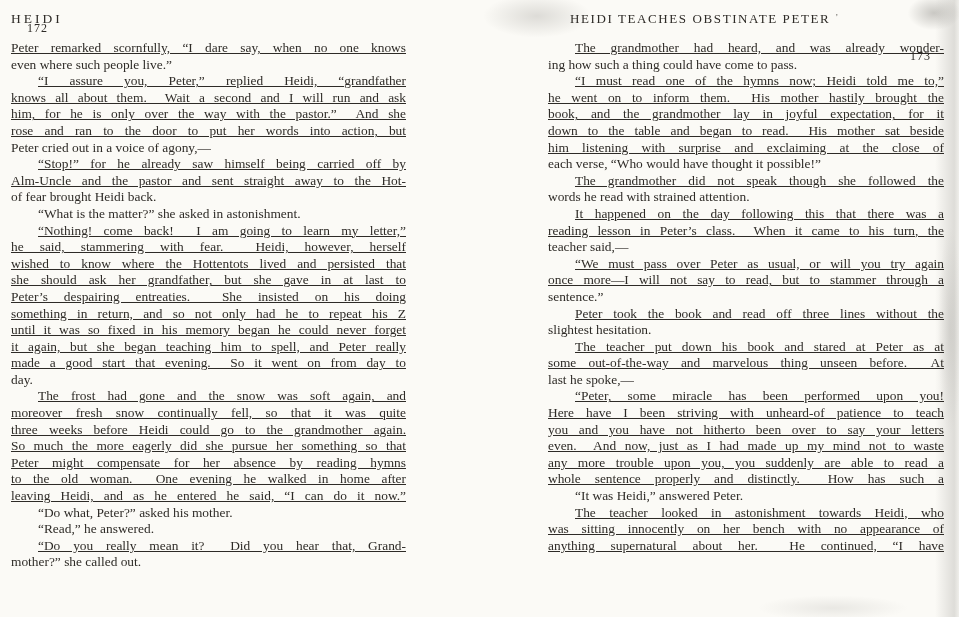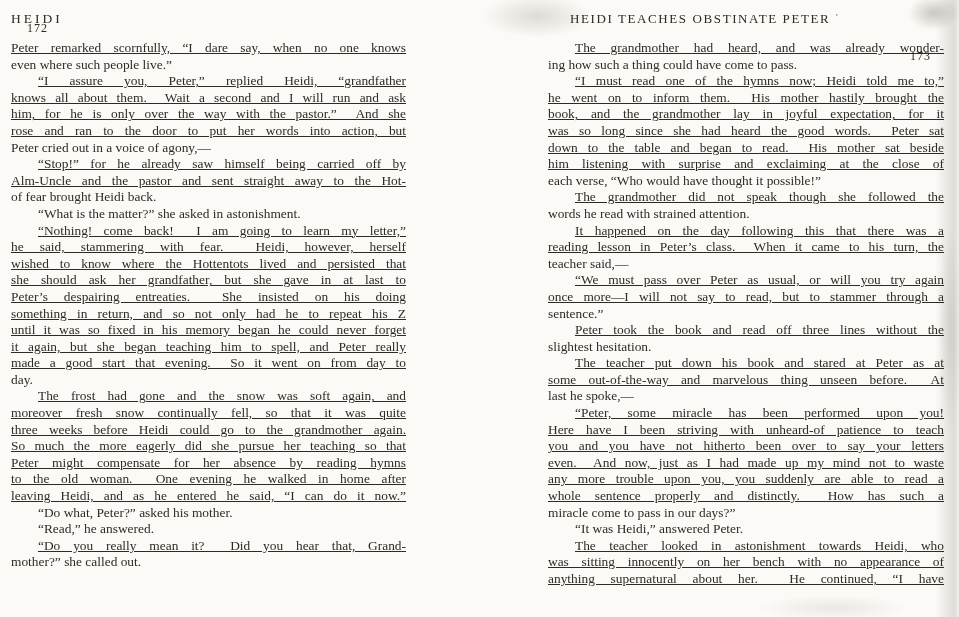--- a/index.html
+++ b/index.html
@@ -95,21 +95,21 @@
       <div class="line j">she should ask her grandfather, but she gave in at last to</div>
       <div class="line j">Peter’s despairing entreaties.&nbsp; She insisted on his doing</div>
       <div class="line j">something in return, and so not only had he to repeat his Z</div>
       <div class="line j">until it was so fixed in his memory began he could never forget</div>
       <div class="line j">it again, but she began teaching him to spell, and Peter really</div>
       <div class="line j">made a good start that evening.&nbsp; So it went on from day to</div>
       <div class="line">day.</div>
       <div class="line i j">The frost had gone and the snow was soft again, and</div>
       <div class="line j">moreover fresh snow continually fell, so that it was quite</div>
       <div class="line j">three weeks before Heidi could go to the grandmother again.</div>
-      <div class="line j">So much the more eagerly did she pursue her teaching so that</div>
+      <div class="line j">So much the more eagerly did she pursue her something so that</div>
       <div class="line j">Peter might compensate for her absence by reading hymns</div>
       <div class="line j">to the old woman.&nbsp; One evening he walked in home after</div>
       <div class="line j">leaving Heidi, and as he entered he said, “I can do it now.”</div>
       <div class="line i">“Do what, Peter?” asked his mother.</div>
       <div class="line i">“Read,” he answered.</div>
       <div class="line i j">“Do you really mean it?&nbsp; Did you hear that, Grand-</div>
       <div class="line">mother?” she called out.</div>
     </div>
 </div>
 
@@ -117,21 +117,20 @@
   <div class="page-header">
     <span class="running-title"><span>HEIDI TEACHES OBSTINATE PETER</span> <span class="speck">’</span></span>
     <span class="page-num">173</span>
   </div>
   <div class="page-body">
       <div class="line i j">The grandmother had heard, and was already wonder-</div>
       <div class="line">ing how such a thing could have come to pass.</div>
       <div class="line i j">“I must read one of the hymns now; Heidi told me to,”</div>
       <div class="line j">he went on to inform them.&nbsp; His mother hastily brought the</div>
       <div class="line j">book, and the grandmother lay in joyful expectation, for it</div>
-      <div class="line j">was so long since she had heard the good words.&nbsp; Peter sat</div>
       <div class="line j">down to the table and began to read.&nbsp; His mother sat beside</div>
       <div class="line j">him listening with surprise and exclaiming at the close of</div>
       <div class="line">each verse, “Who would have thought it possible!”</div>
       <div class="line i j">The grandmother did not speak though she followed the</div>
       <div class="line">words he read with strained attention.</div>
       <div class="line i j">It happened on the day following this that there was a</div>
       <div class="line j">reading lesson in Peter’s class.&nbsp; When it came to his turn, the</div>
       <div class="line">teacher said,—</div>
       <div class="line i j">“We must pass over Peter as usual, or will you try again</div>
       <div class="line j">once more—I will not say to read, but to stammer through a</div>
@@ -140,19 +139,18 @@
       <div class="line">slightest hesitation.</div>
       <div class="line i j">The teacher put down his book and stared at Peter as at</div>
       <div class="line j">some out-of-the-way and marvelous thing unseen before.&nbsp; At</div>
       <div class="line">last he spoke,—</div>
       <div class="line i j">“Peter, some miracle has been performed upon you!</div>
       <div class="line j">Here have I been striving with unheard-of patience to teach</div>
       <div class="line j">you and you have not hitherto been over to say your letters</div>
       <div class="line j">even.&nbsp; And now, just as I had made up my mind not to waste</div>
       <div class="line j">any more trouble upon you, you suddenly are able to read a</div>
       <div class="line j">whole sentence properly and distinctly.&nbsp; How has such a</div>
-      <div class="line">miracle come to pass in our days?”</div>
       <div class="line i">“It was Heidi,” answered Peter.</div>
       <div class="line i j">The teacher looked in astonishment towards Heidi, who</div>
       <div class="line j">was sitting innocently on her bench with no appearance of</div>
       <div class="line j">anything supernatural about her.&nbsp; He continued, “I have</div>
     </div>
 </div>
 
 </body></html>

